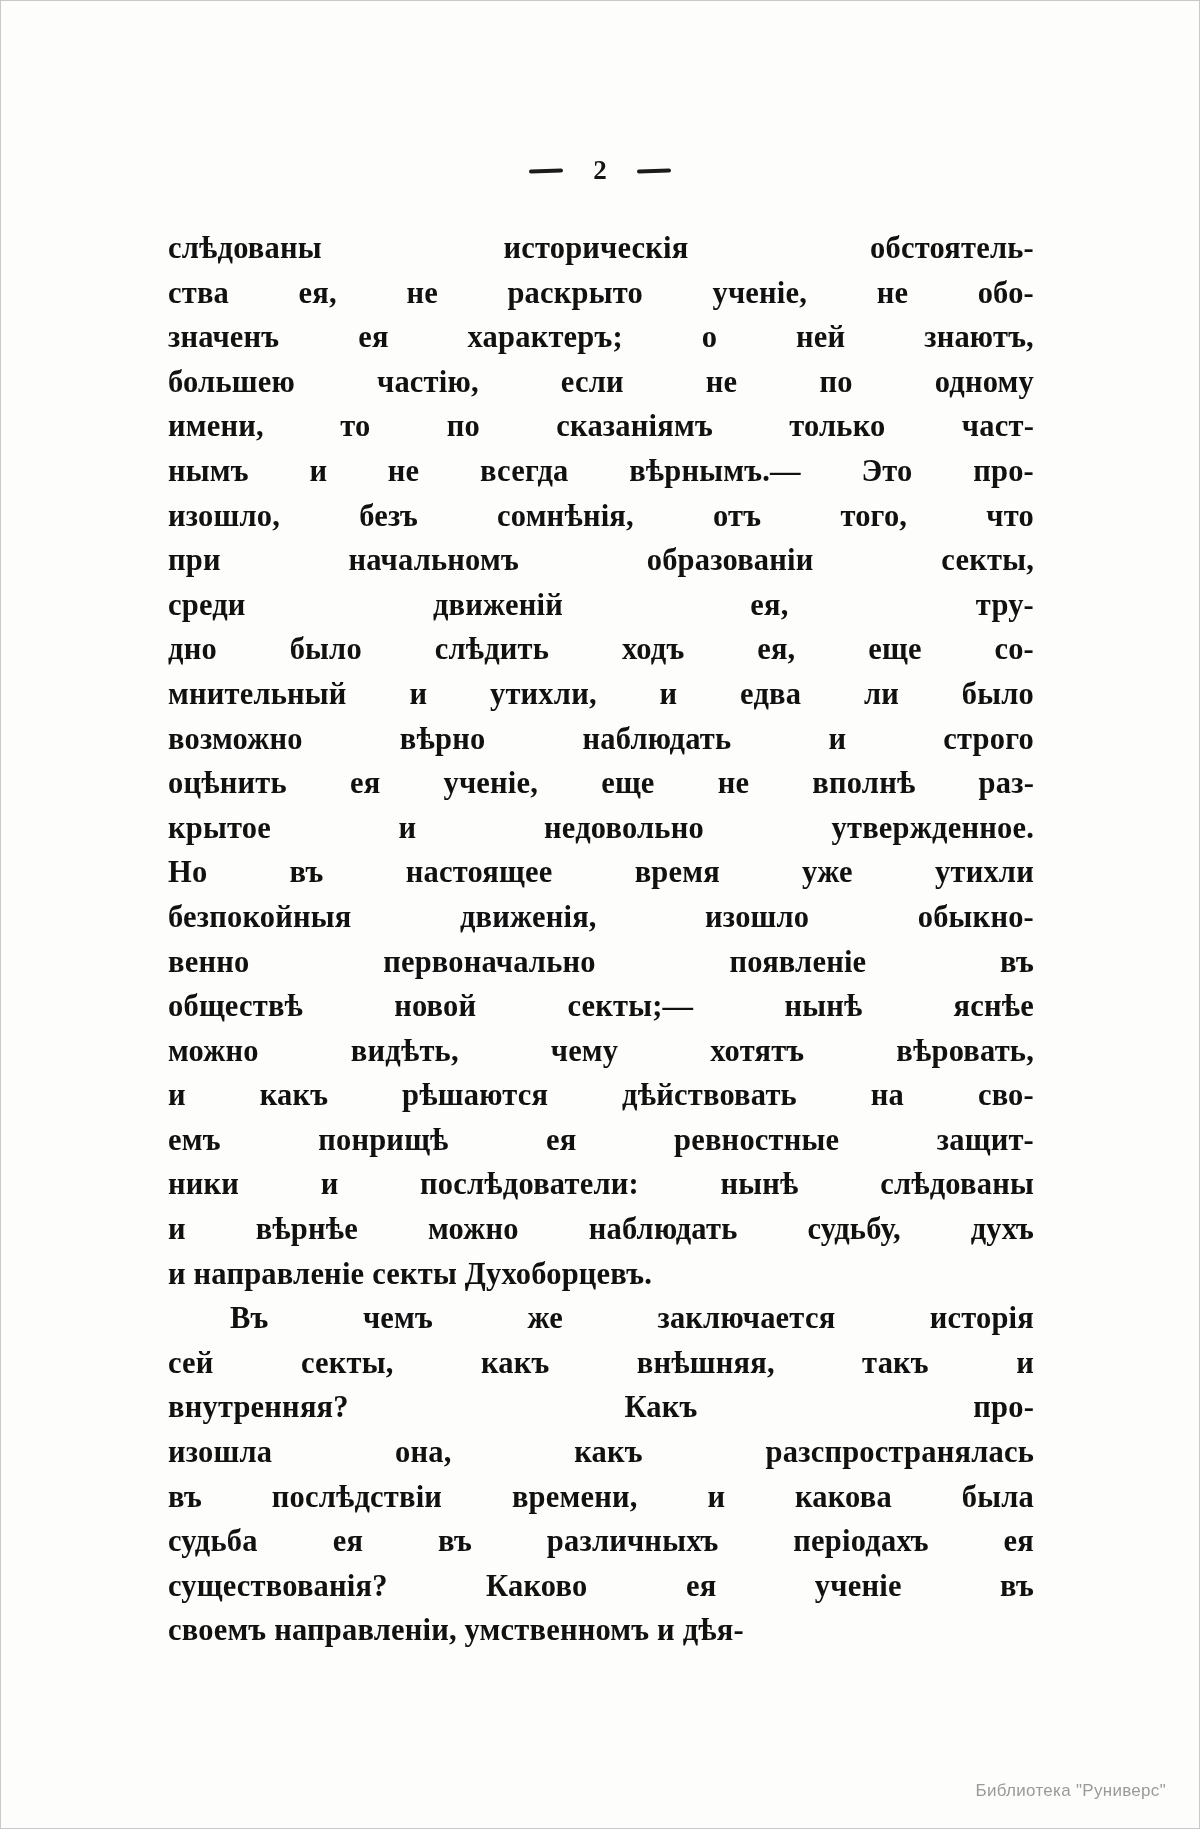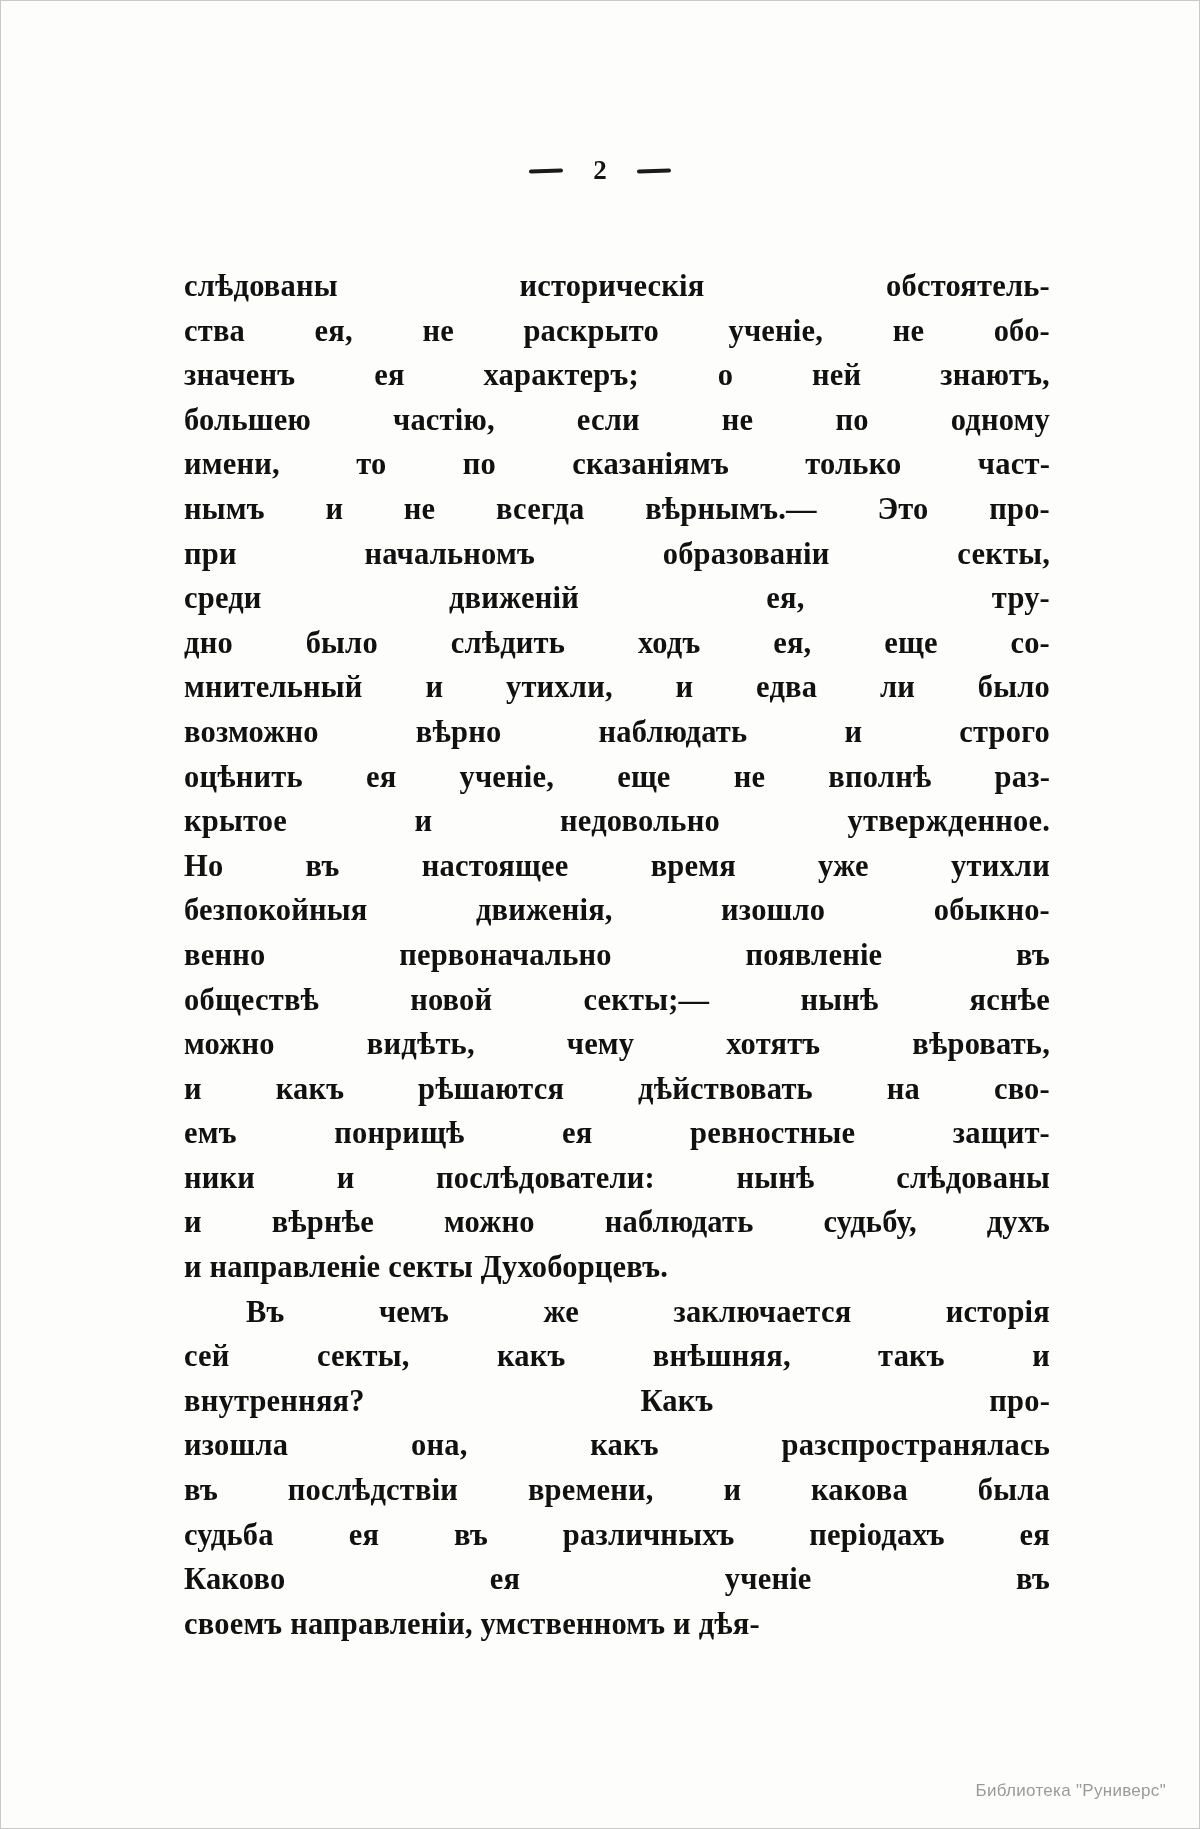--- a/index.html
+++ b/index.html
@@ -55,25 +55,24 @@
     vertical-align: middle;
     font-size: 27px;
     font-weight: bold;
     color: #141414;
     margin: 0 26px;
     letter-spacing: 0;
   }
 
   .text-block {
     position: absolute;
-    left: 184px;
+    left: 168px;
     top: 226px;
     width: 866px;
     color: #0d0d0d;
-    margin-top: 38px;
   }
   .line {
     font-size: 30.5px;
     line-height: 44.6px;
     height: 44.6px;
     white-space: nowrap;
     font-weight: 600;
     letter-spacing: 0.2px;
     color: #111111;
     font-family: "Liberation Serif", serif;
@@ -151,20 +150,28 @@
       <div class="line j">
         <span>нымъ</span>
         <span>и</span>
         <span>не</span>
         <span>всегда</span>
         <span>вѣрнымъ.—</span>
         <span>Это</span>
         <span>про-</span>
       </div>
       <div class="line j">
+        <span>изошло,</span>
+        <span>безъ</span>
+        <span>сомнѣнія,</span>
+        <span>отъ</span>
+        <span>того,</span>
+        <span>что</span>
+      </div>
+      <div class="line j">
         <span>при</span>
         <span>начальномъ</span>
         <span>образованіи</span>
         <span>секты,</span>
       </div>
       <div class="line j">
         <span>среди</span>
         <span>движеній</span>
         <span>ея,</span>
         <span>тру-</span>
@@ -310,20 +317,21 @@
       </div>
       <div class="line j">
         <span>судьба</span>
         <span>ея</span>
         <span>въ</span>
         <span>различныхъ</span>
         <span>періодахъ</span>
         <span>ея</span>
       </div>
       <div class="line j">
+        <span>существованія?</span>
         <span>Каково</span>
         <span>ея</span>
         <span>ученіе</span>
         <span>въ</span>
       </div>
       <div class="line left">своемъ направленіи, умственномъ и дѣя-</div>
     </div>
 
   <div class="watermark">Библиотека "Руниверс"</div>
 </div>

